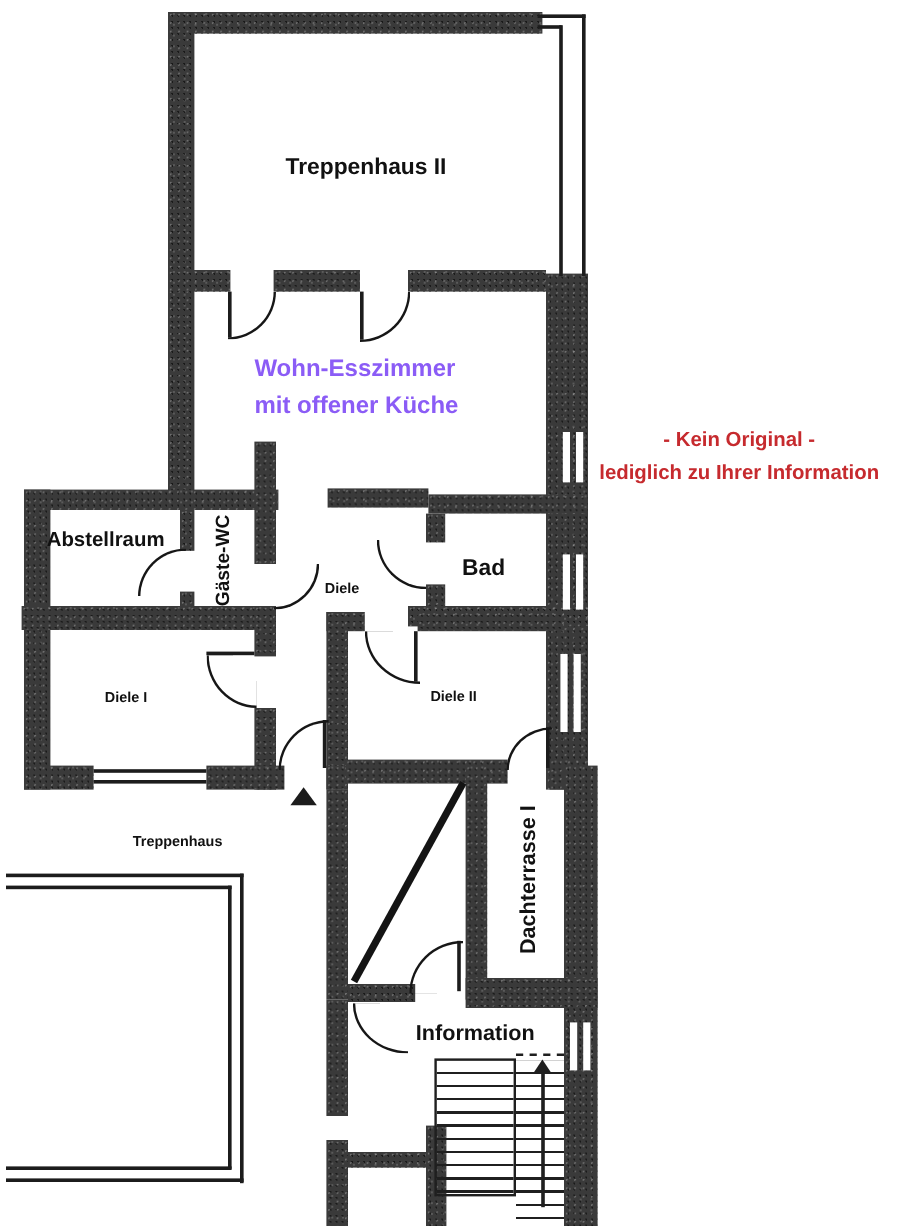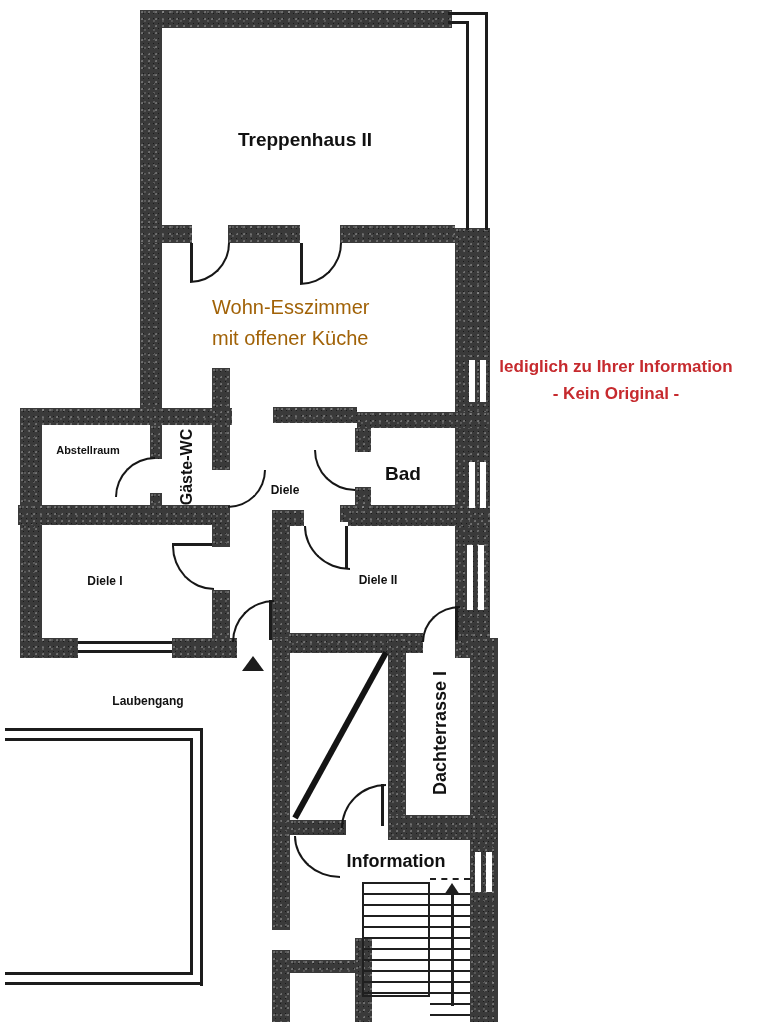--- a/index.html
+++ b/index.html
@@ -21,22 +21,22 @@
   
   .ws{position:absolute;background:#ffffff;}
   
   .a{position:absolute;}
   .abr{border-right:2.5px solid #161616;border-bottom:2.5px solid #161616;border-bottom-right-radius:100% 100%;}
   .abl{border-left:2.5px solid #161616;border-bottom:2.5px solid #161616;border-bottom-left-radius:100% 100%;}
   .atl{border-left:2.5px solid #161616;border-top:2.5px solid #161616;border-top-left-radius:100% 100%;}
   
   .lbl{position:absolute;color:#111;font-weight:bold;white-space:nowrap;transform:translate(-50%,-50%);}
   .lbl.vert{transform:translate(-50%,-50%) rotate(-90deg);}
-  .f20{font-size:12px;}.f19{font-size:19px;}.f18{font-size:18px;}.f17{font-size:11px;}.f16{font-size:16px;}
-  #wohn-label{position:absolute;left:212px;top:292px;color:#a16207;font-weight:normal;font-size:20px;line-height:31px;white-space:nowrap;}
+  .f20{font-size:12px;}.f19{font-size:19px;}.f18{font-size:18px;}.f17{font-size:17px;}.f16{font-size:16px;}
+  #wohn-label{position:absolute;left:212px;top:292px;color:#8b5cf6;font-weight:bold;font-size:20px;line-height:31px;white-space:nowrap;}
   #disclaimer{
     position:absolute;left:478px;top:353px;width:276px;text-align:center;
     font-weight:bold;font-size:17px;line-height:27px;white-space:nowrap;
   }
   
   #entry-tri{
     position:absolute;left:242px;top:656px;width:0;height:0;
     border-left:11px solid transparent;border-right:11px solid transparent;border-bottom:15px solid #1c1c1c;
   }
   
@@ -179,24 +179,24 @@
   <div class="lbl vert f16" style="left:187px;top:467px">Gäste-WC</div>
 
   <div class="lbl f20" style="left:285px;top:490px">Diele</div>
 
   <div class="lbl f19" style="left:403px;top:474px">Bad</div>
 
   <div class="lbl f20" style="left:105px;top:581px">Diele I</div>
 
   <div class="lbl f20" style="left:378px;top:580px">Diele II</div>
 
-  <div class="lbl f20" style="left:148px;top:701px">Laubengang</div>
+  <div class="lbl f20" style="left:148px;top:701px">Treppenhaus</div>
 
   <div class="lbl vert f18" style="left:440px;top:733px">Dachterrasse I</div>
 
   <div class="lbl f18" style="left:396px;top:861px">Information</div>
 
   <div id="disclaimer" style="color: rgb(198, 42, 46);">
+    <div>- Kein Original -</div>
     <div>lediglich zu Ihrer Information</div>
-    <div>- Kein Original -</div>
   </div>
 
 </div>
 
 </body></html>

